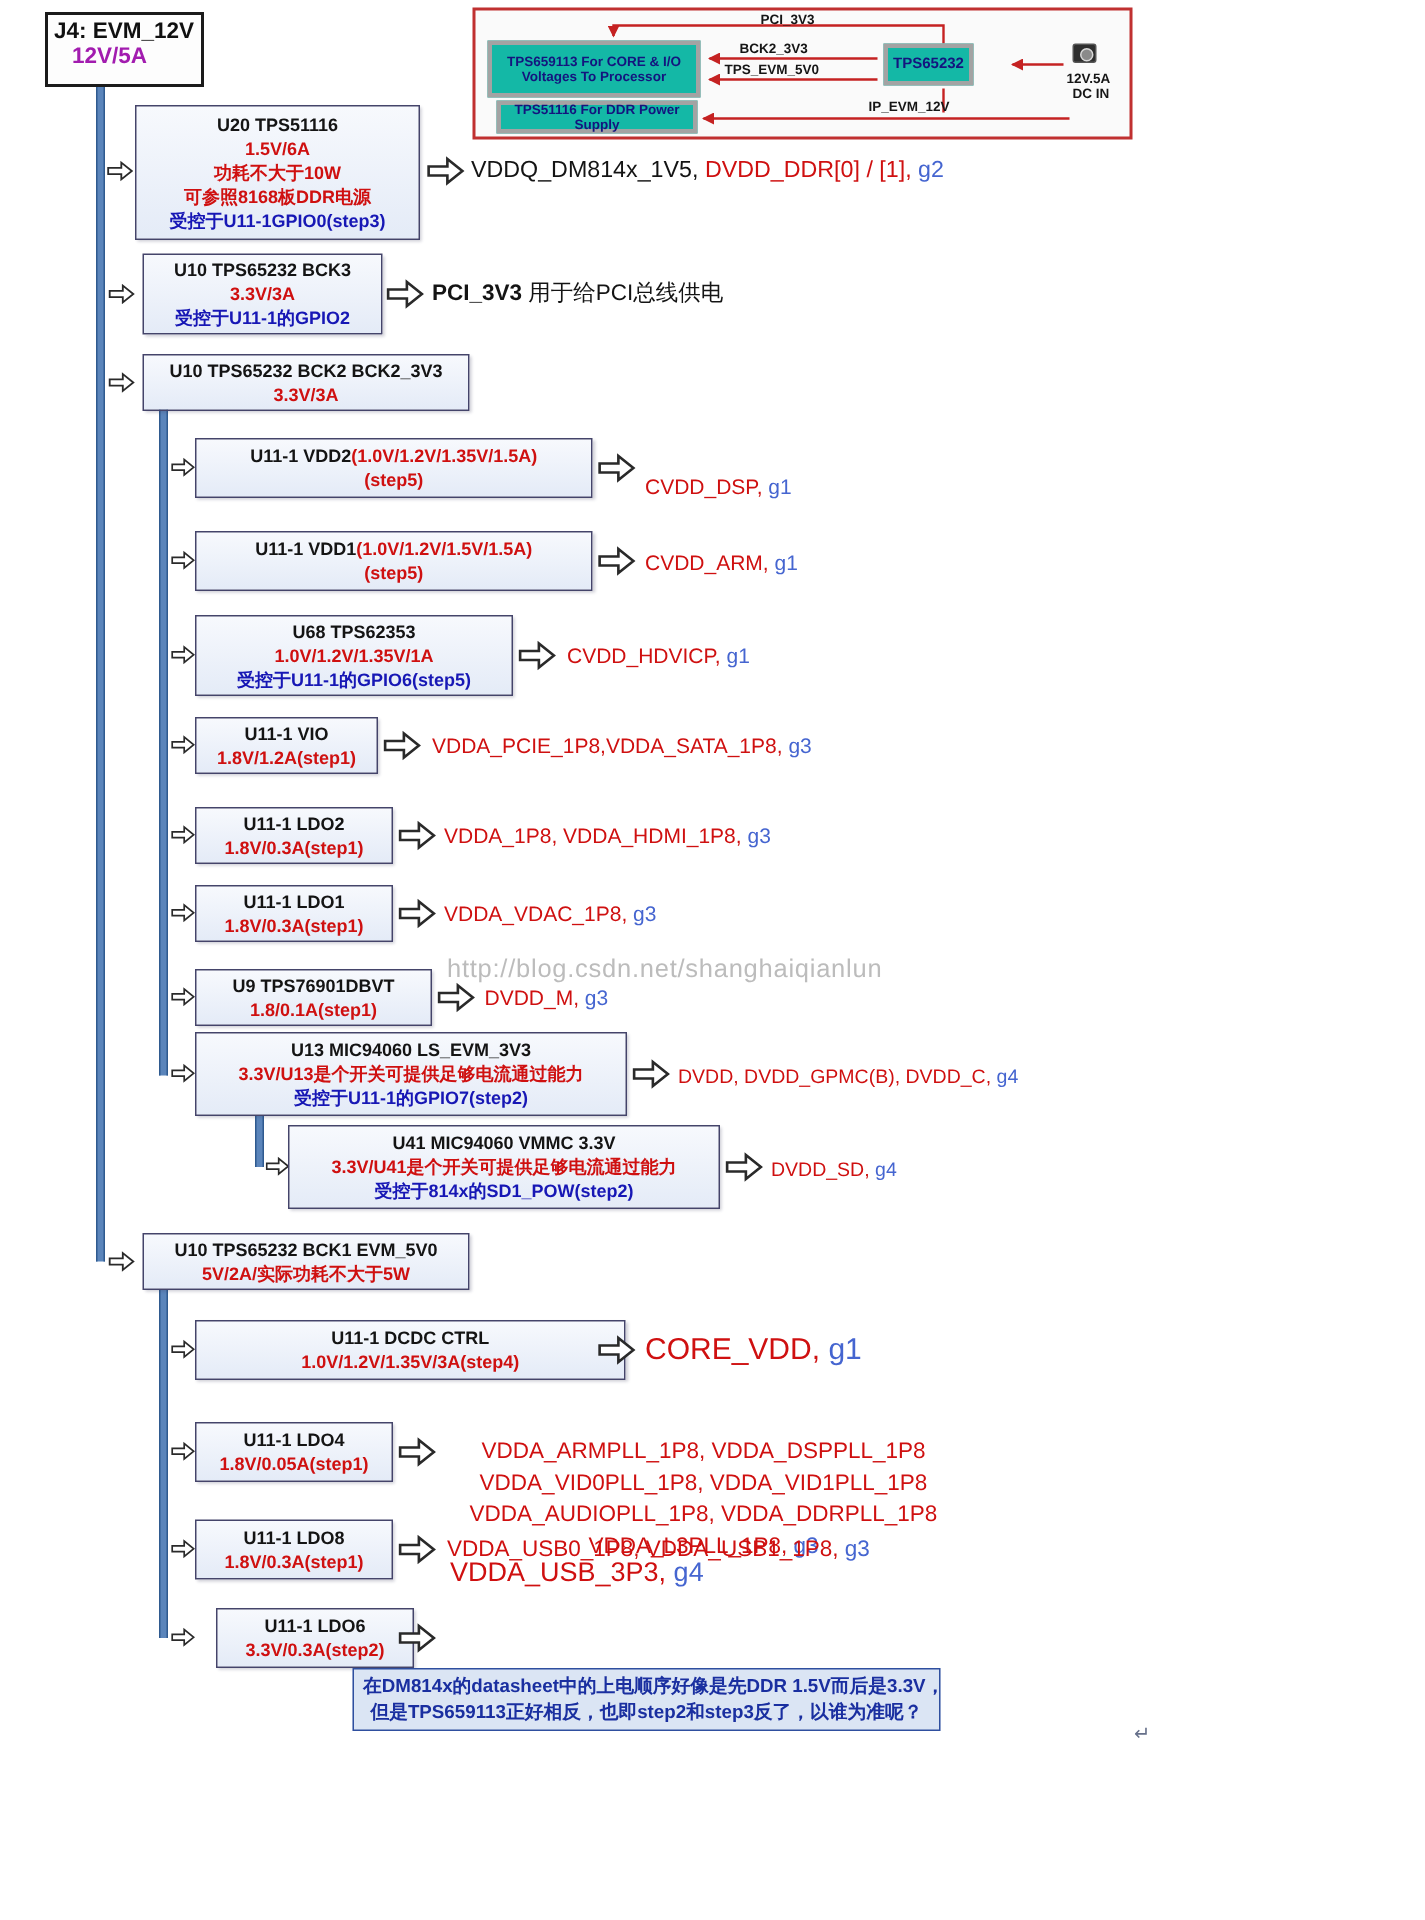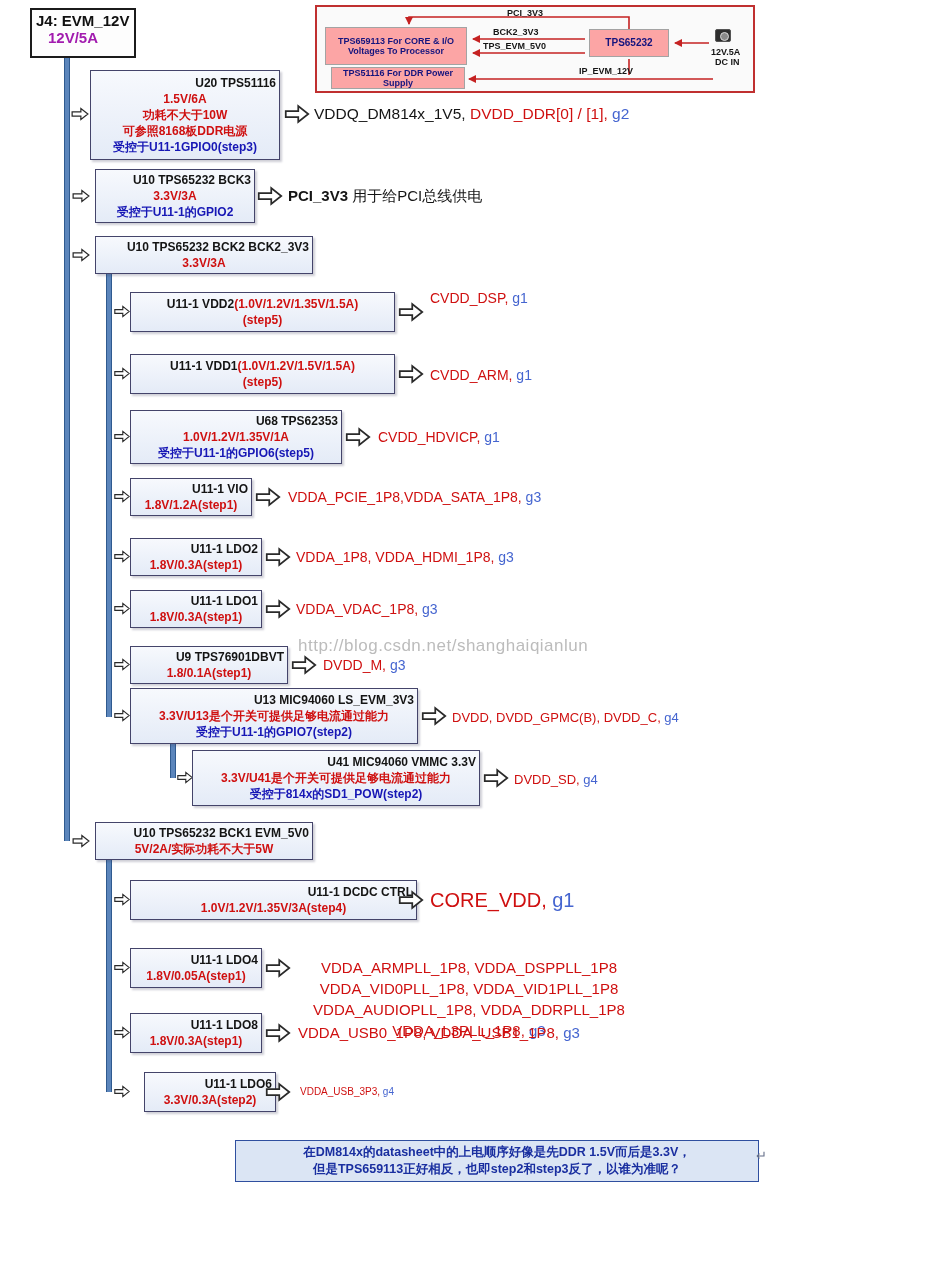--- a/index.html
+++ b/index.html
@@ -5,21 +5,21 @@
   * { margin:0; padding:0; box-sizing:border-box; }
   html,body { background:#ffffff; }
   body { font-family:"Liberation Sans", sans-serif; }
   #canvas { position:relative; width:950px; height:1280px; background:#fff; overflow:hidden; }
 
   
   .node { position:absolute; border:1px solid #44446a; background:linear-gradient(180deg,#f7f9fd 0%,#e4ebf7 100%);
           box-shadow:1.5px 1.5px 2px rgba(60,60,90,.25); display:flex; flex-direction:column; justify-content:center;
           text-align:center; padding:2px 3px; }
   .ln { font-size:12px; font-weight:bold; line-height:16px; white-space:nowrap; }
-  .k  { color:#141414;text-align:right; }
+  .k  { color:#141414; }
   .kb { color:#141414; font-weight:bold; }
   .r  { color:#cf1010; }
   .b  { color:#1717b5; }
   .g  { color:#4565d0; }
 
   
   .out { position:absolute; white-space:nowrap; font-size:14px; line-height:20px; font-weight:normal; }
   .outblock { text-align:center; line-height:21px;margin-top:28px; }
 
   
@@ -28,21 +28,21 @@
   svg.arrowuse { position:absolute; overflow:visible; }
 
   
   .rootBox { position:absolute; left:30px; top:8px; width:106px; height:50px; border:2px solid #1b1b1b; background:#fdfdfd; padding:2px 4px; }
   .rootBox .t1 { font-size:15px; font-weight:bold; color:#101010; white-space:nowrap; }
   .rootBox .t2 { font-size:15px; font-weight:bold; color:#a21caf; padding-left:12px; white-space:nowrap; }
 
   
   .inset { position:absolute; left:315px; top:5px; width:440px; height:88px; border:2px solid #c03030; background:#fafafa; }
   .inset svg { position:absolute; left:0; top:0; }
-  .yb { position:absolute; background:#fca5a5; border:1px solid #a3a3a3; color:#14147e; font-weight:bold;
+  .yb { position:absolute; background:#14b8a6; border:3px solid #a3a3a3; color:#14147e; font-weight:bold;
         text-align:center; display:flex; align-items:center; justify-content:center; line-height:10px; padding:1px; }
   .ilabel { position:absolute; font-size:9px; font-weight:bold; color:#151515; white-space:nowrap; }
   .rl  { stroke:#c52222; stroke-width:1.6; fill:none; }
   .dcicon { position:absolute; width:16px; height:13px; background:#2e2e2e; border:1px solid #555; border-radius:2px; }
   .dcicon::after { content:""; position:absolute; left:4px; top:2px; width:7px; height:7px; border-radius:50%; background:#8a8a8a; border:1px solid #d8d8d8; }
 
   
   .noteBox { position:absolute; background:#dbe5f4; border:1px solid #2f4f9f; text-align:center; padding:3px 6px; }
   .noteBox .nline { font-size:12.5px; font-weight:bold; color:#1a2fa0; line-height:17px; white-space:nowrap; }
 
@@ -79,21 +79,21 @@
       <path class="rl" d="M268,46 H156" marker-end="url(#redarrow)"></path>
       <path class="rl" d="M392,36 H358" marker-end="url(#redarrow)"></path>
       <path class="rl" d="M312,52 V68"></path>
       <path class="rl" d="M396,72 H152" marker-end="url(#redarrow)"></path>
     </svg>
     <div class="ilabel" style="left:190px;top:1px">PCI_3V3</div>
     <div class="ilabel" style="left:176px;top:20px">BCK2_3V3</div>
     <div class="ilabel" style="left:166px;top:34px">TPS_EVM_5V0</div>
     <div class="ilabel" style="left:262px;top:59px">IP_EVM_12V</div>
     <div class="yb" style="left:8px;top:20px;width:142px;height:38px;font-size:9px">TPS659113 For CORE &amp; I/O Voltages To Processor</div>
-    <div class="yb" style="left:272px;top:22px;width:80px;height:28px;font-size:10px">TPS65232</div>
+    <div class="yb" style="left:272px;top:22px;width:60px;height:28px;font-size:10px">TPS65232</div>
     <div class="yb" style="left:14px;top:60px;width:134px;height:22px;font-size:9px">TPS51116 For DDR Power Supply</div>
     <div class="dcicon" style="left:398px;top:22px"></div>
     <div class="ilabel" style="left:394px;top:40px">12V.5A</div>
     <div class="ilabel" style="left:398px;top:50px">DC IN</div>
   </div>
 
   <div class="trunk" style="left:64px;top:58px;height:783px"></div>
   <div class="trunk" style="left:106px;top:273px;height:444px"></div>
   <div class="trunk" style="left:170px;top:744px;height:34px"></div>
   <div class="trunk" style="left:106px;top:860px;height:232px"></div>
@@ -285,21 +285,21 @@
       <use href="#harrow"></use>
     </svg>
   <svg class="arrowuse" style="left:265px;top:1082px" width="26" height="20">
       <use href="#harrow"></use>
     </svg>
 
   <div class="out" style="left:314px;top:104px;font-size:15.5px"><span class="k">VDDQ_DM814x_1V5, </span><span class="r">DVDD_DDR[0] / [1], </span><span class="g">g2</span></div>
 
   <div class="out" style="left:288px;top:186px;font-size:15px"><span class="kb">PCI_3V3</span><span class="k"> 用于给PCI总线供电</span></div>
 
-  <div class="out" style="left:430px;top:288px"><span class="r">CVDD_DSP, </span><span class="g">g1</span></div>
+  <div class="out" style="left:430px;top:314px"><span class="r">CVDD_DSP, </span><span class="g">g1</span></div>
 
   <div class="out" style="left:430px;top:365px"><span class="r">CVDD_ARM, </span><span class="g">g1</span></div>
 
   <div class="out" style="left:378px;top:427px"><span class="r">CVDD_HDVICP, </span><span class="g">g1</span></div>
 
   <div class="out" style="left:288px;top:487px"><span class="r">VDDA_PCIE_1P8,VDDA_SATA_1P8, </span><span class="g">g3</span></div>
 
   <div class="out" style="left:296px;top:547px"><span class="r">VDDA_1P8, VDDA_HDMI_1P8, </span><span class="g">g3</span></div>
 
   <div class="out" style="left:296px;top:599px"><span class="r">VDDA_VDAC_1P8, </span><span class="g">g3</span></div>
@@ -314,24 +314,24 @@
 
   <div class="out outblock" style="left:283px;top:929px;width:372px;font-size:15px">
     <div class="r">VDDA_ARMPLL_1P8, VDDA_DSPPLL_1P8</div>
     <div class="r">VDDA_VID0PLL_1P8, VDDA_VID1PLL_1P8</div>
     <div class="r">VDDA_AUDIOPLL_1P8, VDDA_DDRPLL_1P8</div>
     <div><span class="r">VDDA_L3PLL_1P8, </span><span class="g">g3</span></div>
   </div>
 
   <div class="out" style="left:298px;top:1023px;font-size:15px"><span class="r">VDDA_USB0_1P8, VDDA_USB1_1P8, </span><span class="g">g3</span></div>
 
-  <div class="out" style="left:300px;top:1082px;font-size:10px"><span class="r">VDDA_USB_3P3, </span><span class="g">g4</span></div>
+  <div class="out" style="left:300px;top:1038px;font-size:18px"><span class="r">VDDA_USB_3P3, </span><span class="g">g4</span></div>
 
   <div class="watermark" style="left:298px;top:636px">http://blog.csdn.net/shanghaiqianlun</div>
 
-  <div class="noteBox" style="left:235px;top:1140px;width:524px">
+  <div class="noteBox" style="left:235px;top:1112px;width:392px">
     <div class="nline">在DM814x的datasheet中的上电顺序好像是先DDR 1.5V而后是3.3V，</div>
     <div class="nline">但是TPS659113正好相反，也即step2和step3反了，以谁为准呢？</div>
   </div>
 
   <div class="retmark" style="left:756px;top:1148px">↵</div>
 
 </div>
 
 </body></html>

